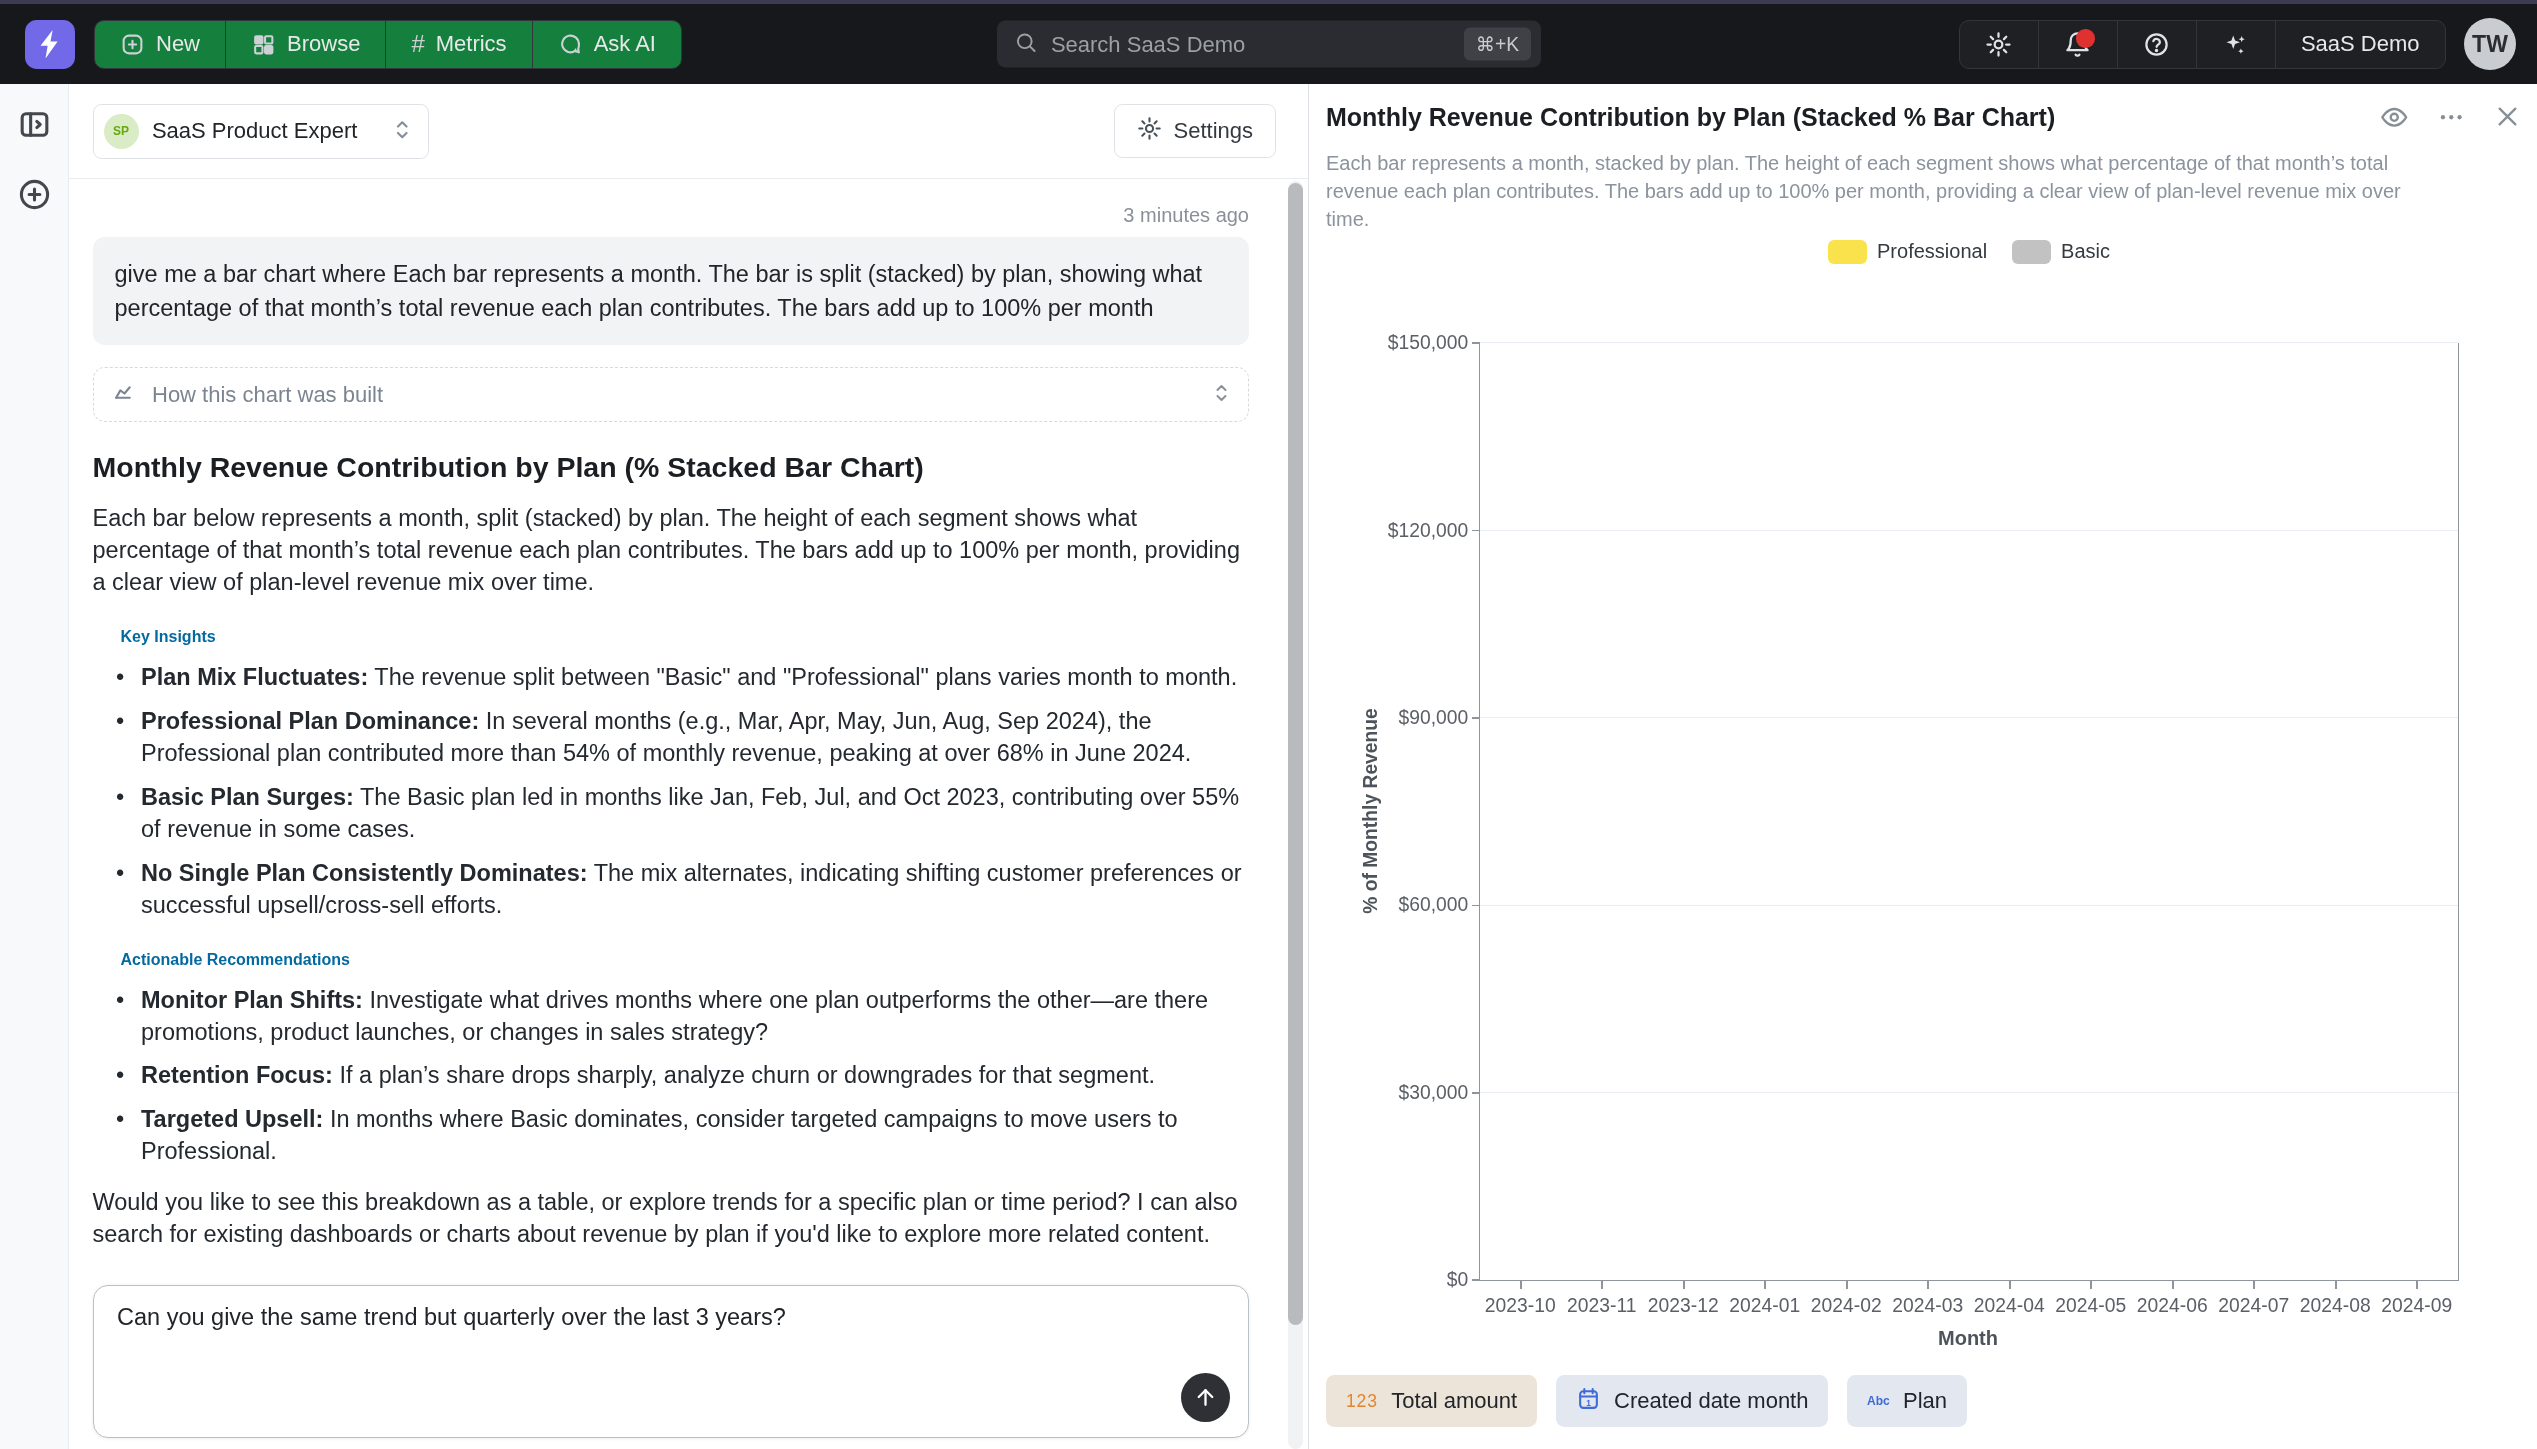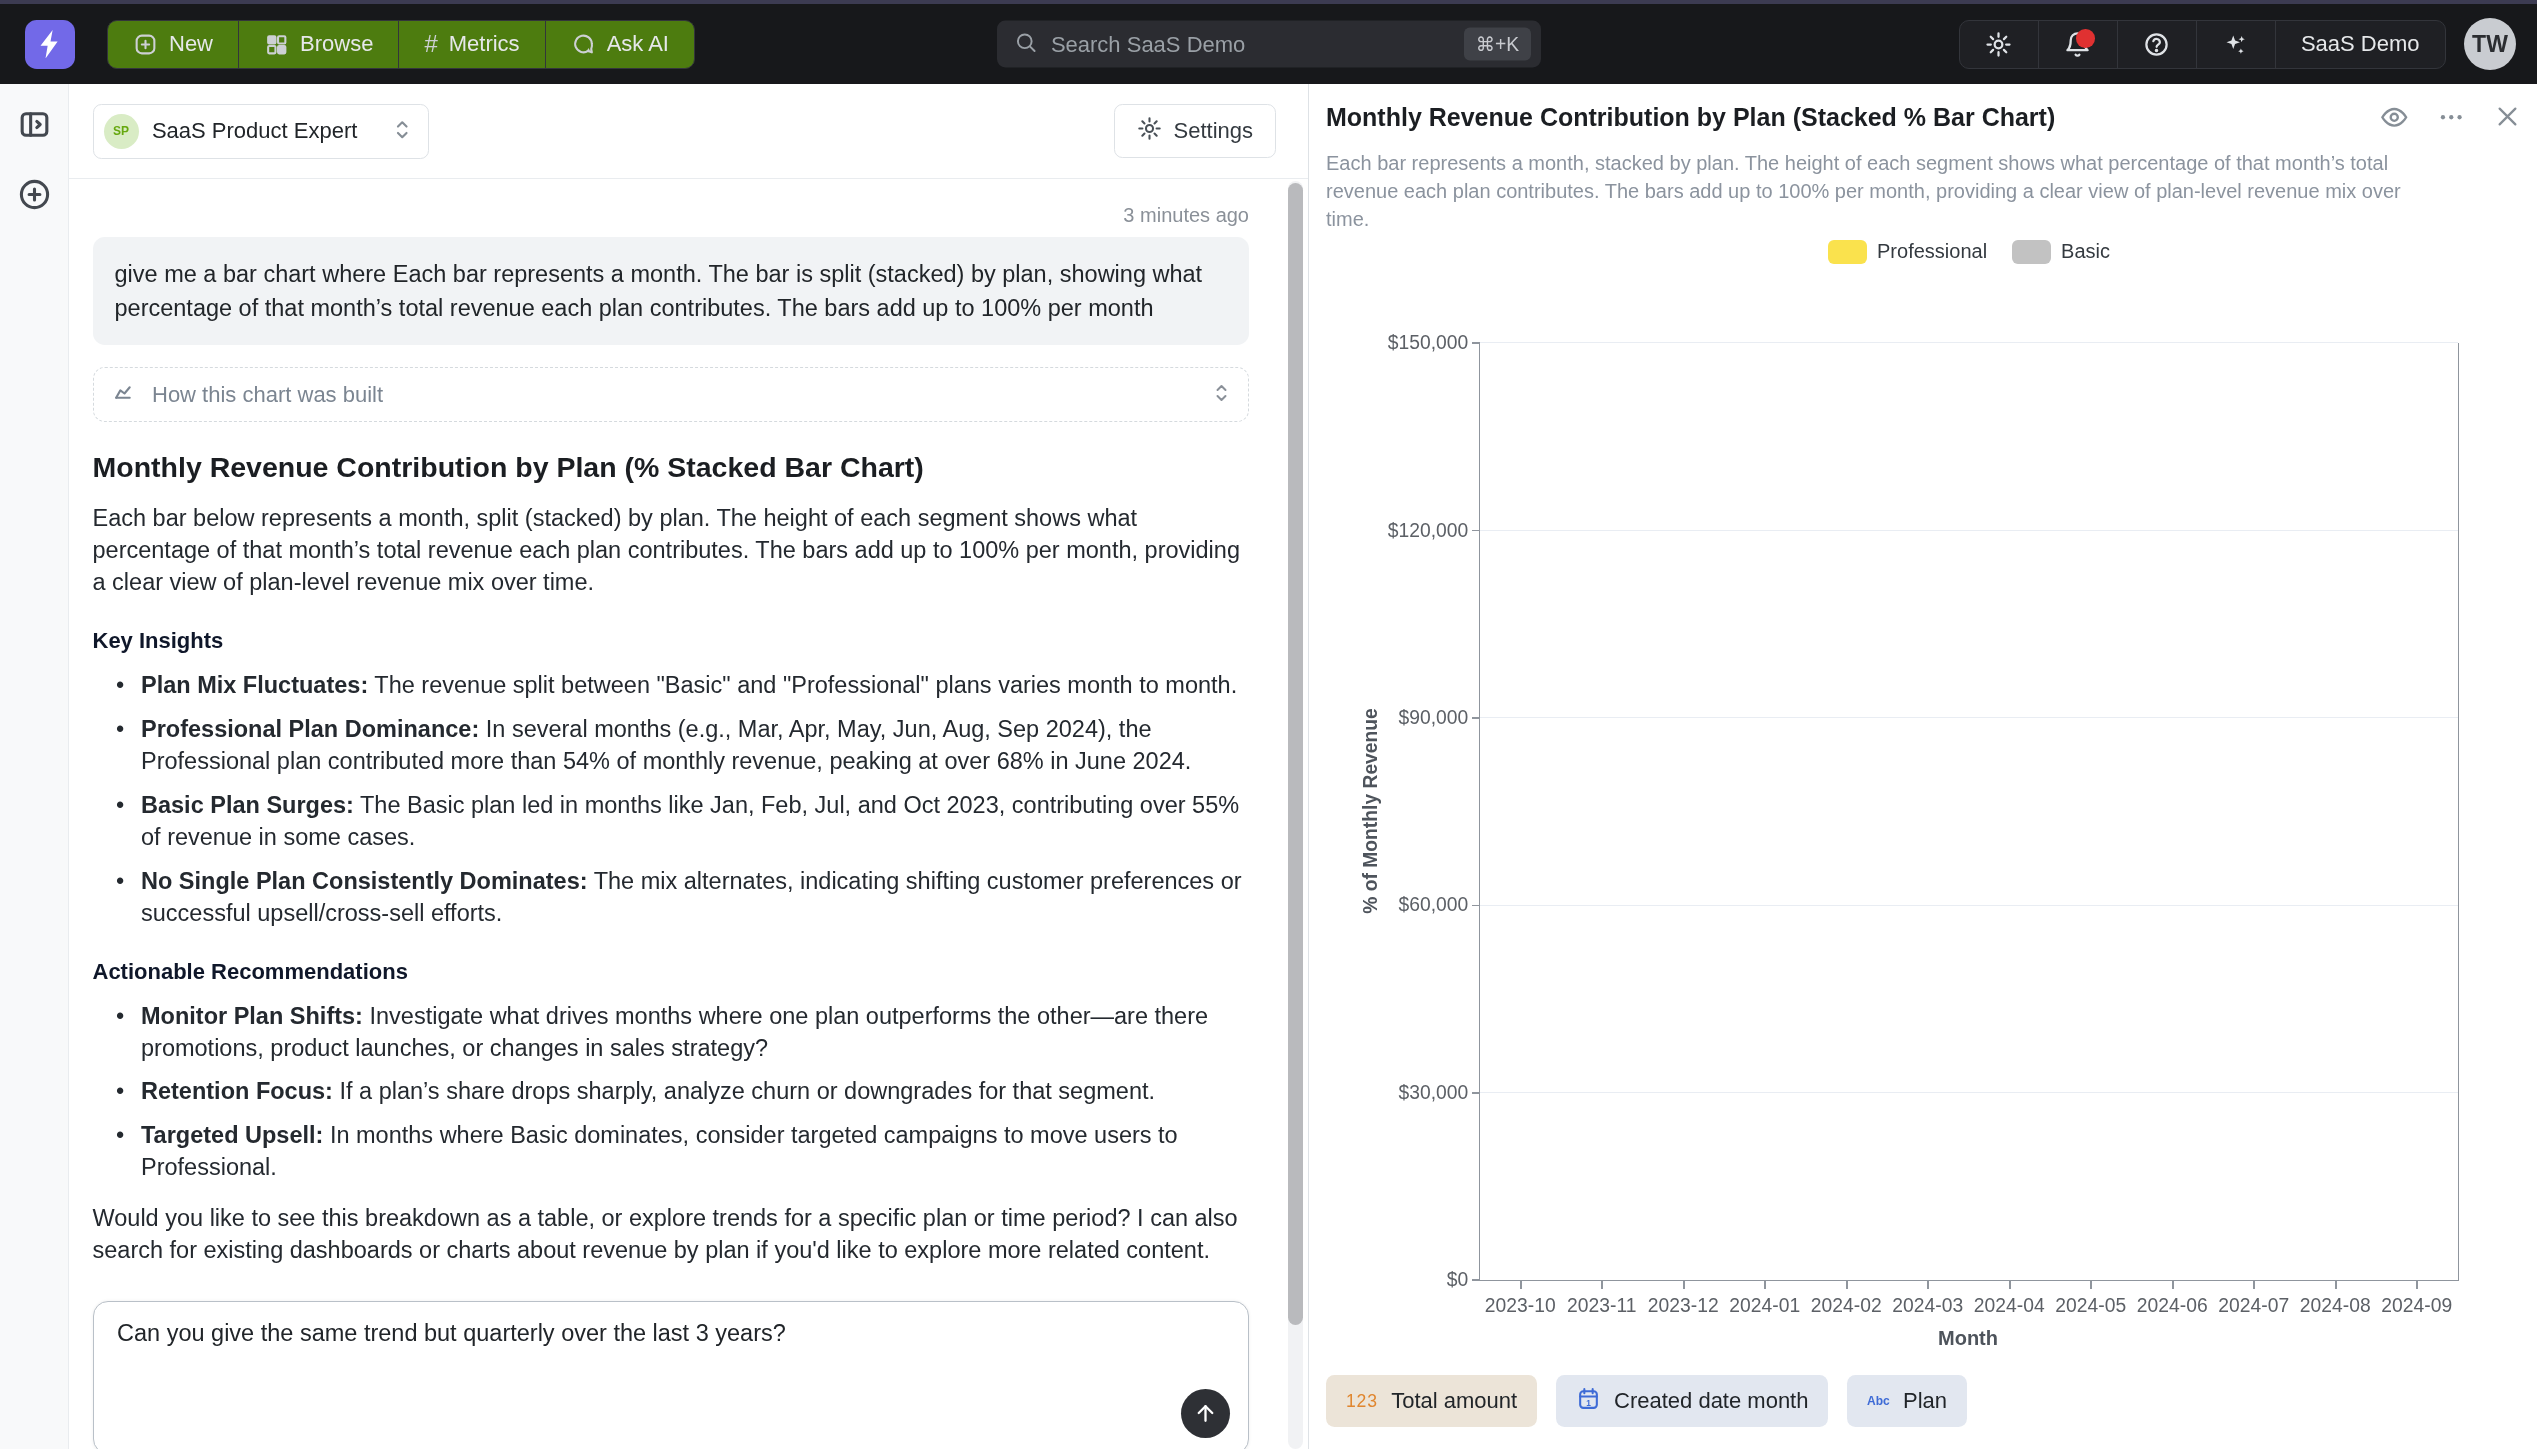--- a/index.html
+++ b/index.html
@@ -5,22 +5,22 @@
   * { margin:0; padding:0; box-sizing:border-box; }
   html,body { width:2538px; height:1449px; overflow:hidden; background:#fff;
     font-family:"Liberation Sans", sans-serif; -webkit-font-smoothing:antialiased; }
   .screen { width:2538px; height:1449px; display:flex; flex-direction:column; }
 
   
   .topstrip { height:4.2px; background:#3c3b52; }
   .topnav { height:80px; background:#17181b; display:flex; align-items:center; position:relative; flex:0 0 auto; }
   .logo { width:50px; height:49px; border-radius:11.8px; background:#7269e8; margin-left:25px;
     display:flex; align-items:center; justify-content:center; }
-  .nav-group { display:flex; height:49px; margin-left:32px; border:0.8px solid #33353b; border-radius:10px;
-    background:#4d7c0f; overflow:hidden;justify-content:center; }
+  .nav-group { display:flex; height:49px; margin-left:19px; border:0.8px solid #33353b; border-radius:10px;
+    background:#15803d; overflow:hidden;justify-content:center; }
   .nav-btn { display:flex; align-items:center; gap:11px; padding:0 25px; color:#e6e8ea; font-size:22px;
     border-right:0.8px solid #33353b; cursor:pointer; }
   .nav-btn:last-child { border-right:none; }
   .nav-btn svg, .right-cell svg { display:block; }
   .hash-glyph { font-size:24px; color:#cdd0d4; font-weight:400; }
   .search { position:absolute; left:50%; top:50%; transform:translate(-50%,-50%); width:544px; height:47px;
     background:#2b2c31; border-radius:8.4px; display:flex; align-items:center; padding:0 10px 0 17px; cursor:text; }
   .search-ph { color:#9aa0a6; font-size:22px; margin-left:13.4px; flex:1; }
   .kbd { background:#3f4147; color:#c8cacf; font-size:19.3px; border-radius:5.9px; padding:5px 11.8px; }
   .right-group { display:flex; height:49px; margin-left:auto; border:0.8px solid #33353b; border-radius:10px;
@@ -53,21 +53,21 @@
 
   .chat-body { padding:0 59px 0 23.5px; }
   .timestamp { margin-top:25px; text-align:right; font-size:20px; color:#8a9098; }
   .bubble { margin-top:10px; background:#f1f3f5; border-radius:11.8px; padding:20px 22px; font-size:23.5px;
     line-height:34px; color:#212529; }
   .expander { margin-top:22px; height:55px; border:1.7px dashed #d5dade; border-radius:11.8px; display:flex;
     align-items:center; padding:0 18.5px; gap:15px; color:#7b8591; cursor:pointer; }
   .expander-label { font-size:22px; flex:1; }
   .md h1 { margin-top:28.5px; font-size:28.5px; color:#1b1e22; font-weight:bold; }
   .md p { margin-top:18.5px; font-size:23.5px; line-height:32px; color:#24292f; }
-  .md h3 { margin-top:30px; font-size:22px; color:#0f172a; font-weight:bold; }
+  .md h3 { margin-top:30px; font-size:16px; color:#0369a1; font-weight:bold;margin-left:28px; }
   .md ul { margin-top:15px; list-style:none; padding-left:23.5px; }
   .md li { position:relative; padding-left:25px; font-size:23.5px; line-height:32px; color:#24292f; margin-bottom:11.8px; }
   .md li::before { content:"•"; position:absolute; left:0; top:0; }
   .chat-input { margin-top:35px; position:relative; height:153px; border:1.7px solid #b9c0c8; border-radius:15px;
     background:#fff; box-shadow:0 0.8px 3.4px rgba(0,0,0,.07); padding:18.5px 23.5px; font-size:23.5px; color:#212529;
     cursor:text; }
   .send-btn { position:absolute; right:18.5px; bottom:15px; width:49px; height:49px; border-radius:50%;
     background:#2e3035; color:#fff; display:flex; align-items:center; justify-content:center; cursor:pointer; }
   .chat-scrollbar { position:absolute; top:97px; bottom:0; right:5px; width:15px; background:#f1f2f4;
     border-radius:7.6px; }

